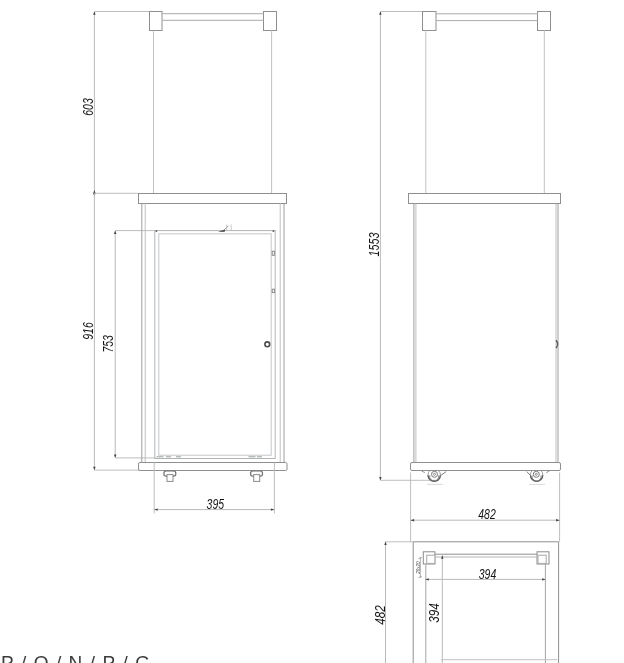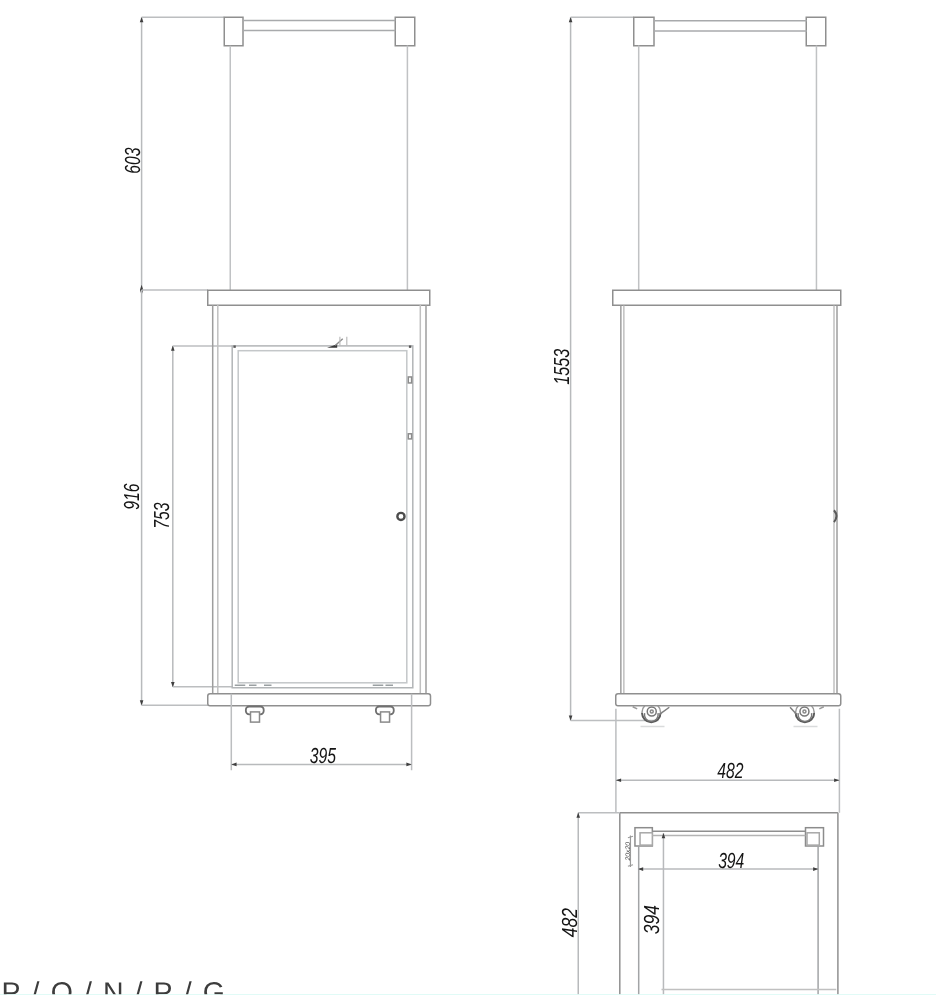--- a/index.html
+++ b/index.html
@@ -1,16 +1,16 @@
 <!DOCTYPE html>
 <html><head>
 <meta charset="utf-8">
 <style>
   html,body{margin:0;padding:0;background:#ffffff;}
-  .page{position:relative;width:624px;height:663px;overflow:hidden;background:#5eead4;filter:blur(0.0001px);
+  .page{position:relative;width:624px;height:663px;overflow:hidden;background:#e5e5e5;filter:blur(0.0001px);
         font-family:"Liberation Sans", sans-serif;}
   svg{display:block}
   .dim{font-family:"Liberation Sans", sans-serif;font-style:italic;font-size:14.5px;fill:#141414;}
 </style>
 </head>
 <body>
 <div class="page">
 <svg width="624" height="663" viewBox="0 0 624 663" shape-rendering="auto">
 <rect x="0" y="0" width="624" height="663" fill="#ffffff"></rect>
 

